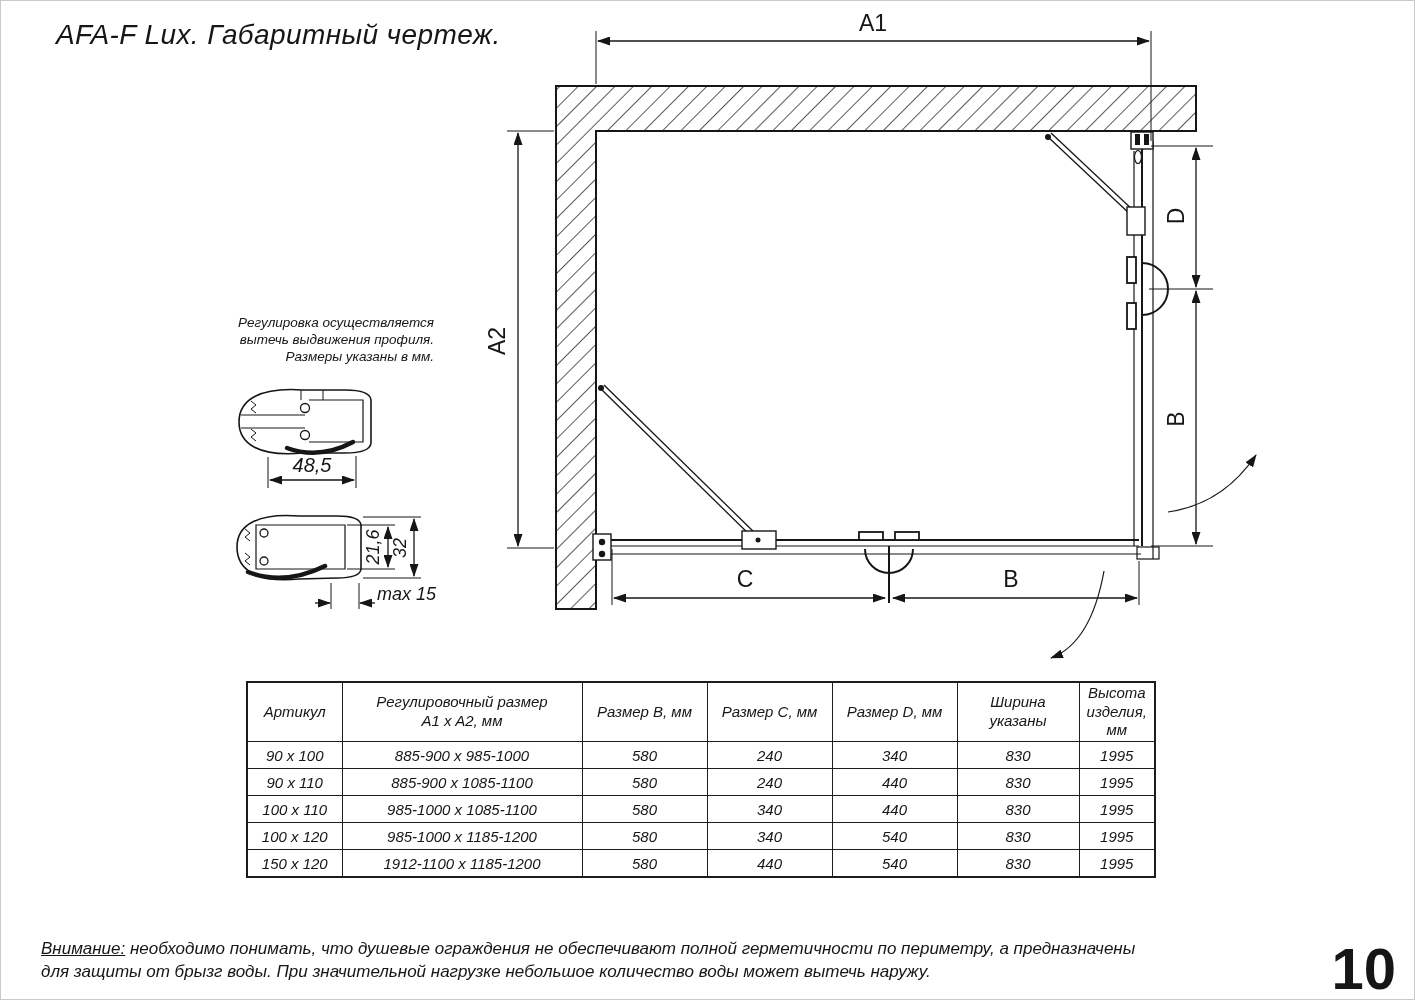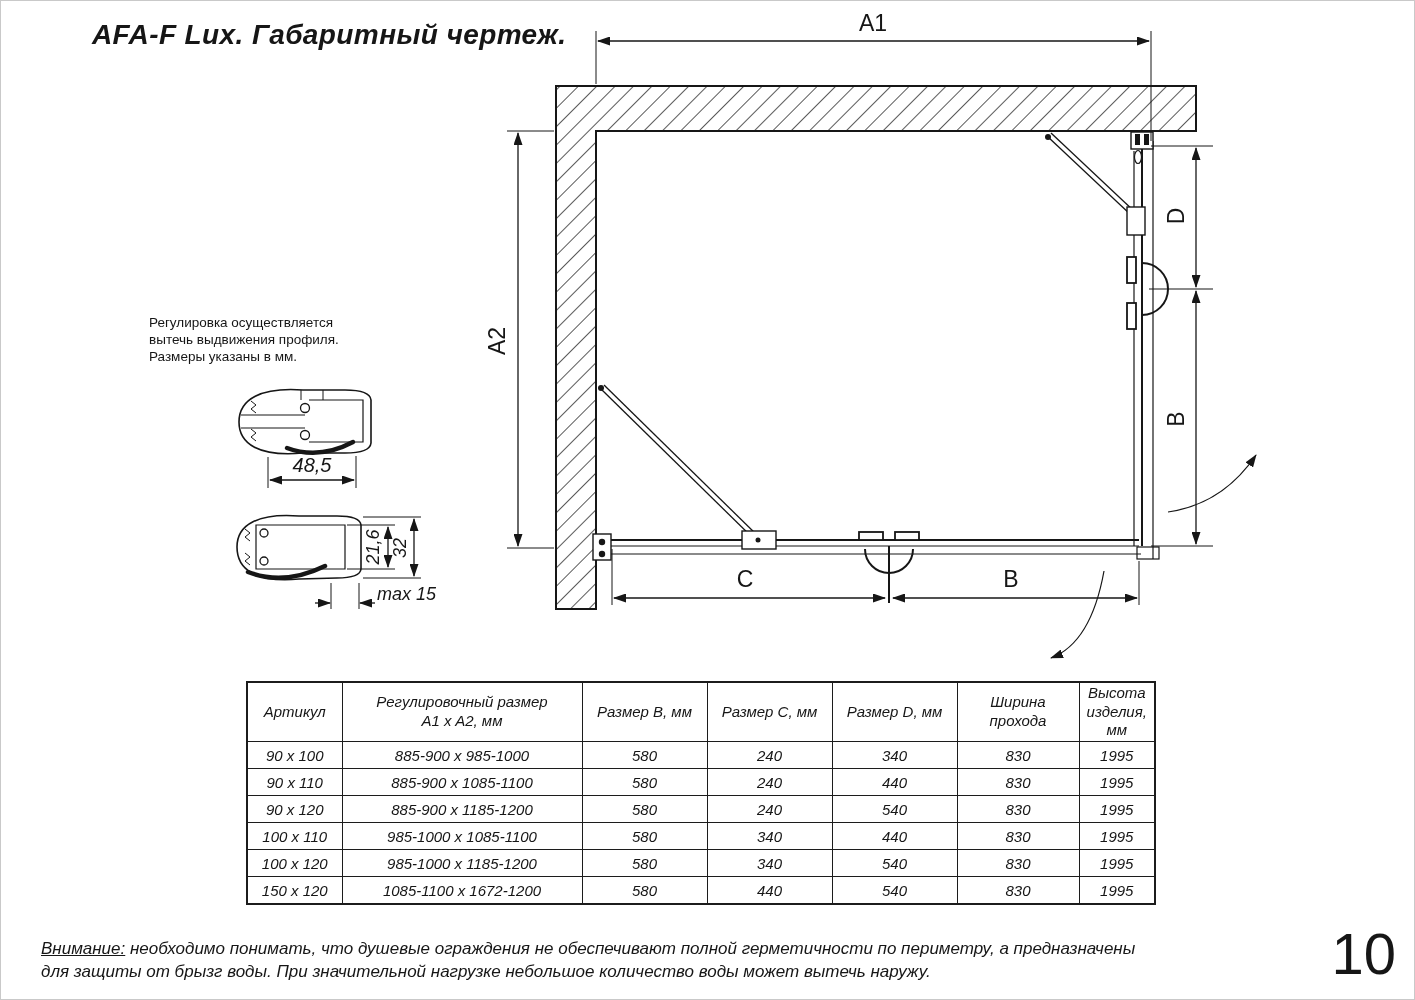--- a/index.html
+++ b/index.html
@@ -3,25 +3,25 @@
 <meta charset="utf-8">
 <style>
   html,body{margin:0;padding:0;background:#e8e8e8;}
   .page{
     position:relative;width:1415px;height:1000px;background:#ffffff;
     font-family:"Liberation Sans", sans-serif;color:#161616;
     border:1px solid #c9c9c9;box-sizing:border-box;overflow:hidden;
   }
   .title{
     position:absolute;left:55px;top:18px;
-    font-size:28px;font-style:italic;font-weight:700;letter-spacing:.4px;margin-left:36px;
+    font-size:28px;font-style:italic;font-weight:400;letter-spacing:.4px;
   }
   .adjust-note{
     position:absolute;left:148px;top:313px;width:285px;
-    font-size:13.5px;line-height:17px;
+    text-align:right;font-style:italic;font-size:13.5px;line-height:17px;
   }
   .drawing-svg{position:absolute;left:0;top:0;}
   .svg-dim{font-size:23px;fill:#161616;}
   .svg-dim-small{font-size:18px;font-style:italic;fill:#161616;}
   .svg-dim-mid{font-size:20px;font-style:italic;fill:#161616;}
   table.size-table{
     position:absolute;left:245px;top:680px;border-collapse:collapse;
     table-layout:fixed;font-style:italic;color:#161616;background:#fff;
     border:2px solid #1c1c1c;
   }
@@ -30,22 +30,22 @@
     font-weight:normal;padding:0 2px;
   }
   table.size-table th{height:58px;font-size:15px;line-height:1.25;white-space:pre-line;}
   table.size-table td{height:26px;font-size:15px;}
   .warning{
     position:absolute;left:40px;top:936px;width:1130px;
     font-style:italic;font-size:17px;line-height:23px;
   }
   .warning .wlabel{text-decoration:underline;}
   .page-number{
-    position:absolute;right:18px;bottom:16px;
-    font-size:58px;line-height:1;font-weight:400;
+    position:absolute;right:18px;bottom:1px;
+    font-size:58px;line-height:1;font-weight:700;
   }
 </style>
 </head>
 <body>
 
 <div class="page">
 
   <div class="title">AFA-F Lux. Габаритный чертеж.</div>
 
   <div class="adjust-note">
@@ -215,21 +215,21 @@
     </colgroup>
     <thead>
         <tr>
           <th>Артикул</th>
           <th>Регулировочный размер
 A1 x A2, мм</th>
           <th>Размер B, мм</th>
           <th>Размер C, мм</th>
           <th>Размер D, мм</th>
           <th>Ширина
-прохода</th>
+указаны</th>
           <th>Высота
 изделия,
 мм</th>
         </tr>
       </thead>
     <tbody>
         <tr>
           <td>90 x 100</td>
           <td>885-900 x 985-1000</td>
           <td>580</td>
@@ -241,49 +241,40 @@
         <tr>
           <td>90 x 110</td>
           <td>885-900 x 1085-1100</td>
           <td>580</td>
           <td>240</td>
           <td>440</td>
           <td>830</td>
           <td>1995</td>
         </tr>
         <tr>
-          <td>90 x 120</td>
-          <td>885-900 x 1185-1200</td>
-          <td>580</td>
-          <td>240</td>
-          <td>540</td>
-          <td>830</td>
-          <td>1995</td>
-        </tr>
-        <tr>
           <td>100 x 110</td>
           <td>985-1000 x 1085-1100</td>
           <td>580</td>
           <td>340</td>
           <td>440</td>
           <td>830</td>
           <td>1995</td>
         </tr>
         <tr>
           <td>100 x 120</td>
           <td>985-1000 x 1185-1200</td>
           <td>580</td>
           <td>340</td>
           <td>540</td>
           <td>830</td>
           <td>1995</td>
         </tr>
         <tr>
           <td>150 x 120</td>
-          <td>1085-1100 x 1672-1200</td>
+          <td>1912-1100 x 1185-1200</td>
           <td>580</td>
           <td>440</td>
           <td>540</td>
           <td>830</td>
           <td>1995</td>
         </tr>
       </tbody>
   </table>
 
   <div class="warning">

